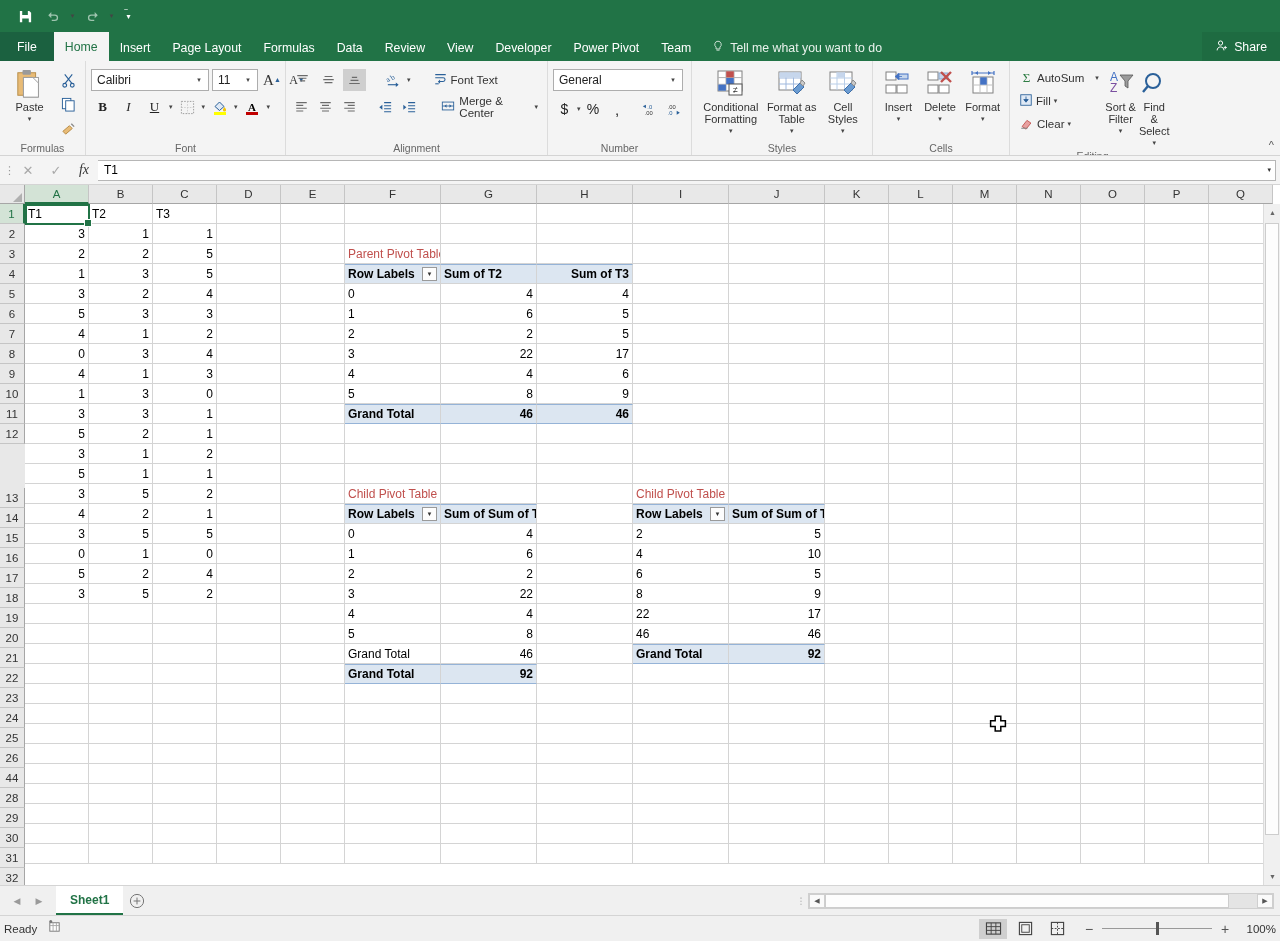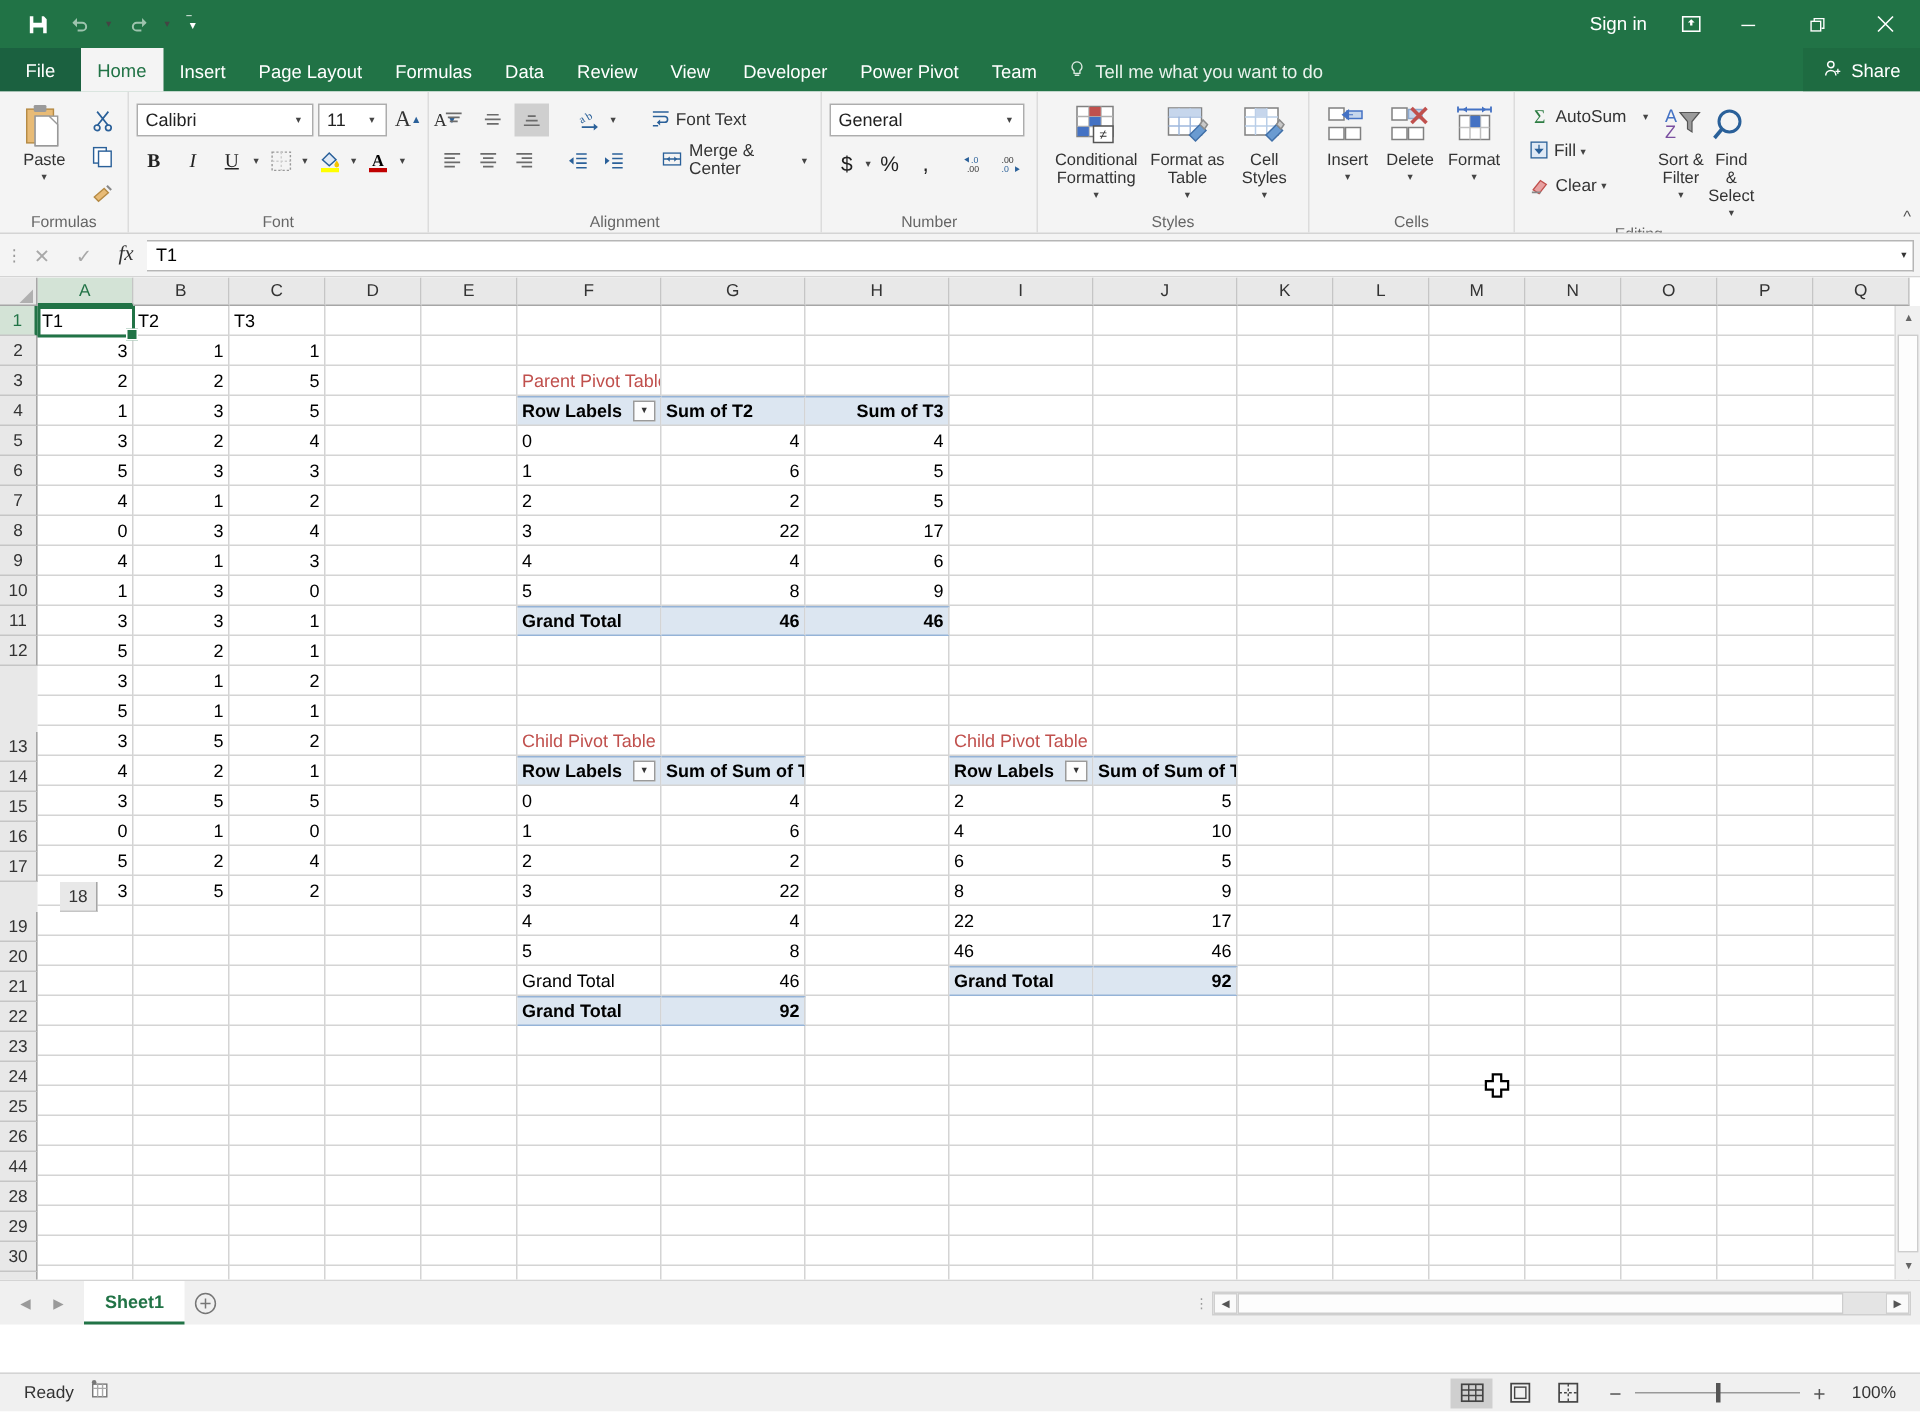--- a/index.html
+++ b/index.html
@@ -250,21 +250,21 @@
   .hsb-arrow {
     width: 16px; display: flex; align-items: center; justify-content: center;
     font-size: 7px; color: #555; background: #fafafa; border: 1px solid #cfcfcf;
   }
   .hsb-track { flex: 1; position: relative; background: #e4e4e4; }
   .hsb-thumb { position: absolute; left: 0; top: 0; bottom: 0; width: 404px; background: #fdfdfd; border: 1px solid #cdcdcd; }
 
   
   .statusbar {
     height: 26px; background: #f0f0f0; border-top: 1px solid #d4d4d4;
-    display: flex; align-items: center; flex: 0 0 26px; padding: 0 16px; gap: 10px; margin-top: 32px;
+    display: flex; align-items: center; flex: 0 0 26px; padding: 0 4px; gap: 10px;
   }
   .status-text { font-size: 11.5px; color: #333; }
   .status-right { margin-left: auto; display: flex; align-items: center; gap: 4px; }
   .viewbtn {
     width: 28px; height: 20px; display: flex; align-items: center; justify-content: center;
     color: #555;
   }
   .viewbtn.active { background: #cfcfcf; }
   .zoomctl { display: flex; align-items: center; gap: 7px; margin-left: 8px; }
   .zsign { font-size: 14px; color: #555; width: 12px; text-align: center; }
@@ -299,45 +299,20 @@
           <path fill="#9ec4ae" d="M10.5 3.5L14 7l-3.5 3.5z"></path>
         </svg>
     </div>
     <div class="qat-btn dim" style="width:9px">
         <span class="caret">▾</span>
       </div>
     <div class="qat-btn" style="width:18px">
         <span style="font-size:8px">▾</span>
         <span style="font-size:9px;margin-left:-6px;margin-top:-5px">‾</span>
       </div>
-  </div>
-  <div class="title-right">
-    <div class="signin">Sign in</div>
-    <div class="tb-icon">
-      <svg width="15" height="14" viewBox="0 0 16 16">
-          <rect x="1.5" y="2.5" width="13" height="11" fill="none" stroke="#fff" stroke-width="1.2"></rect>
-          <path fill="#fff" d="M8 4.3l2.6 2.6H8.9v2.2H7.1V6.9H5.4z"></path>
-        </svg>
-    </div>
-    <div class="win-btn">
-      <svg width="11" height="11" viewBox="0 0 12 12">
-          <rect x="1" y="6" width="10" height="1" fill="#fff"></rect>
-        </svg>
-    </div>
-    <div class="win-btn">
-      <svg width="11" height="11" viewBox="0 0 12 12">
-          <rect x="1.5" y="3.5" width="7" height="7" fill="none" stroke="#fff" stroke-width="1"></rect>
-          <path d="M3.8 3.2V1.5h7v7H9.1" fill="none" stroke="#fff" stroke-width="1"></path>
-        </svg>
-    </div>
-    <div class="win-btn close">
-      <svg width="12" height="12" viewBox="0 0 12 12">
-          <path d="M1 1l10 10M11 1L1 11" stroke="#fff" stroke-width="1.1"></path>
-        </svg>
-    </div>
   </div>
 </div>
 
 <div class="ribbontabs">
   <div class="rtab file">File</div>
   <div class="rtab active">Home</div>
   <div class="rtab">Insert</div>
   <div class="rtab">Page Layout</div>
   <div class="rtab">Formulas</div>
   <div class="rtab">Data</div>
@@ -773,21 +748,21 @@
       <div class="rowh" style="height: 20px;">8</div>
       <div class="rowh" style="height: 20px;">9</div>
       <div class="rowh" style="height: 20px;">10</div>
       <div class="rowh" style="height: 20px;">11</div>
       <div class="rowh" style="height: 20px;">12</div>
       <div class="rowh" style="height: 20px; margin-top: 44px;">13</div>
       <div class="rowh" style="height: 20px;">14</div>
       <div class="rowh" style="height: 20px;">15</div>
       <div class="rowh" style="height: 20px;">16</div>
       <div class="rowh" style="height: 20px;">17</div>
-      <div class="rowh" style="height: 20px; margin-left: 40px;">18</div>
+      <div class="rowh" style="height: 20px;">18</div>
       <div class="rowh" style="height: 20px;">19</div>
       <div class="rowh" style="height: 20px;">20</div>
       <div class="rowh" style="height: 20px;">21</div>
       <div class="rowh" style="height: 20px;">22</div>
       <div class="rowh" style="height: 20px;">23</div>
       <div class="rowh" style="height: 20px;">24</div>
       <div class="rowh" style="height: 20px;">25</div>
       <div class="rowh" style="height: 20px;">26</div>
       <div class="rowh" style="height: 20px;">44</div>
       <div class="rowh" style="height: 20px;">28</div>

